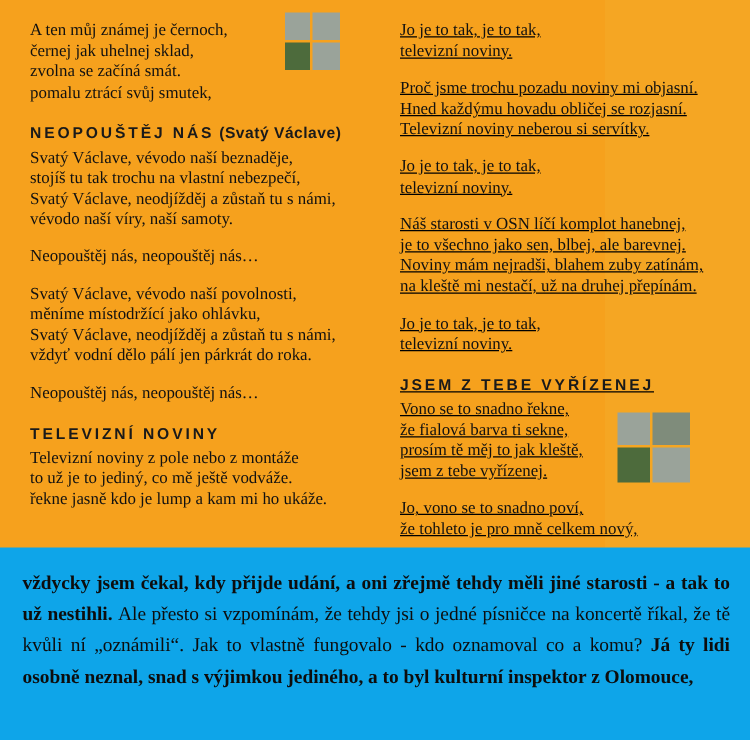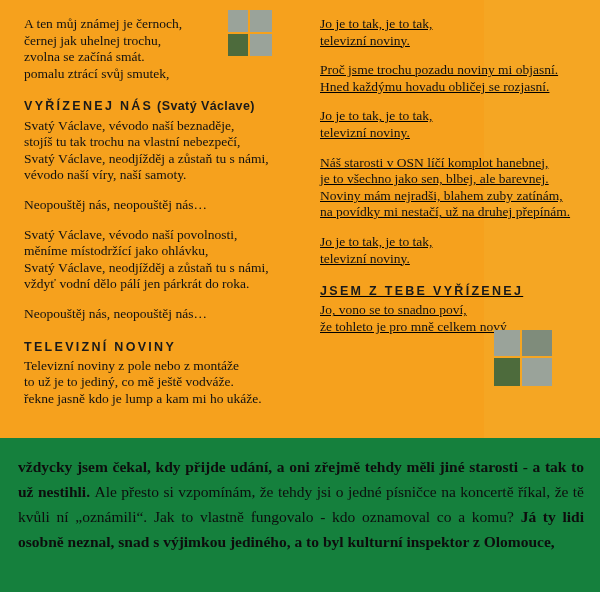--- a/index.html
+++ b/index.html
@@ -63,21 +63,21 @@
     margin-top: 0;
   }
 
   
   .prose {
     position: absolute;
     left: 0;
     top: 438px;
     width: 600px;
     height: 154px;
-    background: #15803d;
+    background: #0ea5e9;
     box-sizing: border-box;
     padding: 16px 16px 0 18px;
   }
   .prose p {
     margin: 0;
     font-size: 15.5px;
     line-height: 25px;
     color: #0d0d0d;
     text-align: justify;
   }
@@ -97,25 +97,25 @@
 </style>
 </head>
 <body>
 
 <div class="page">
 
   <div class="lyrics-area">
     <div class="col left" id="col-left">
         <div class="stanza first-stanza">
           <div>A ten můj známej je černoch,</div>
-          <div>černej jak uhelnej trochu,</div>
+          <div>černej jak uhelnej sklad,</div>
           <div>zvolna se začíná smát.</div>
           <div>pomalu ztrácí svůj smutek,</div>
         </div>
-        <div class="song-title"><span>VYŘÍZENEJ NÁS</span><span class="paren"> (Svatý Václave)</span></div>
+        <div class="song-title"><span>NEOPOUŠTĚJ NÁS</span><span class="paren"> (Svatý Václave)</span></div>
         <div class="stanza">
           <div>Svatý Václave, vévodo naší beznaděje,</div>
           <div>stojíš tu tak trochu na vlastní nebezpečí,</div>
           <div>Svatý Václave, neodjížděj a zůstaň tu s námi,</div>
           <div>vévodo naší víry, naší samoty.</div>
         </div>
         <div class="stanza">
           <div>Neopouštěj nás, neopouštěj nás…</div>
         </div>
         <div class="stanza">
@@ -135,36 +135,43 @@
         </div>
       </div>
     <div class="col right" id="col-right">
         <div class="stanza first-stanza">
           <div>Jo je to tak, je to tak,</div>
           <div>televizní noviny.</div>
         </div>
         <div class="stanza">
           <div>Proč jsme trochu pozadu noviny mi objasní.</div>
           <div>Hned každýmu hovadu obličej se rozjasní.</div>
+          <div>Televizní noviny neberou si servítky.</div>
         </div>
         <div class="stanza">
           <div>Jo je to tak, je to tak,</div>
           <div>televizní noviny.</div>
         </div>
         <div class="stanza">
           <div>Náš starosti v OSN líčí komplot hanebnej,</div>
           <div>je to všechno jako sen, blbej, ale barevnej.</div>
           <div>Noviny mám nejradši, blahem zuby zatínám,</div>
-          <div>na povídky mi nestačí, už na druhej přepínám.</div>
+          <div>na kleště mi nestačí, už na druhej přepínám.</div>
         </div>
         <div class="stanza">
           <div>Jo je to tak, je to tak,</div>
           <div>televizní noviny.</div>
         </div>
         <div class="song-title"><span>JSEM Z TEBE VYŘÍZENEJ</span></div>
+        <div class="stanza">
+          <div>Vono se to snadno řekne,</div>
+          <div>že fialová barva ti sekne,</div>
+          <div>prosím tě měj to jak kleště,</div>
+          <div>jsem z tebe vyřízenej.</div>
+        </div>
         <div class="stanza">
           <div>Jo, vono se to snadno poví,</div>
           <div>že tohleto je pro mně celkem nový,</div>
         </div>
       </div>
   </div>
 
   <div class="deco" id="deco-top">
     <div class="sq" style="left:0;top:0;width:20px;height:22px;background:#9aa39a;"></div>
     <div class="sq" style="left:22px;top:0;width:22px;height:22px;background:#9aa39a;"></div>

